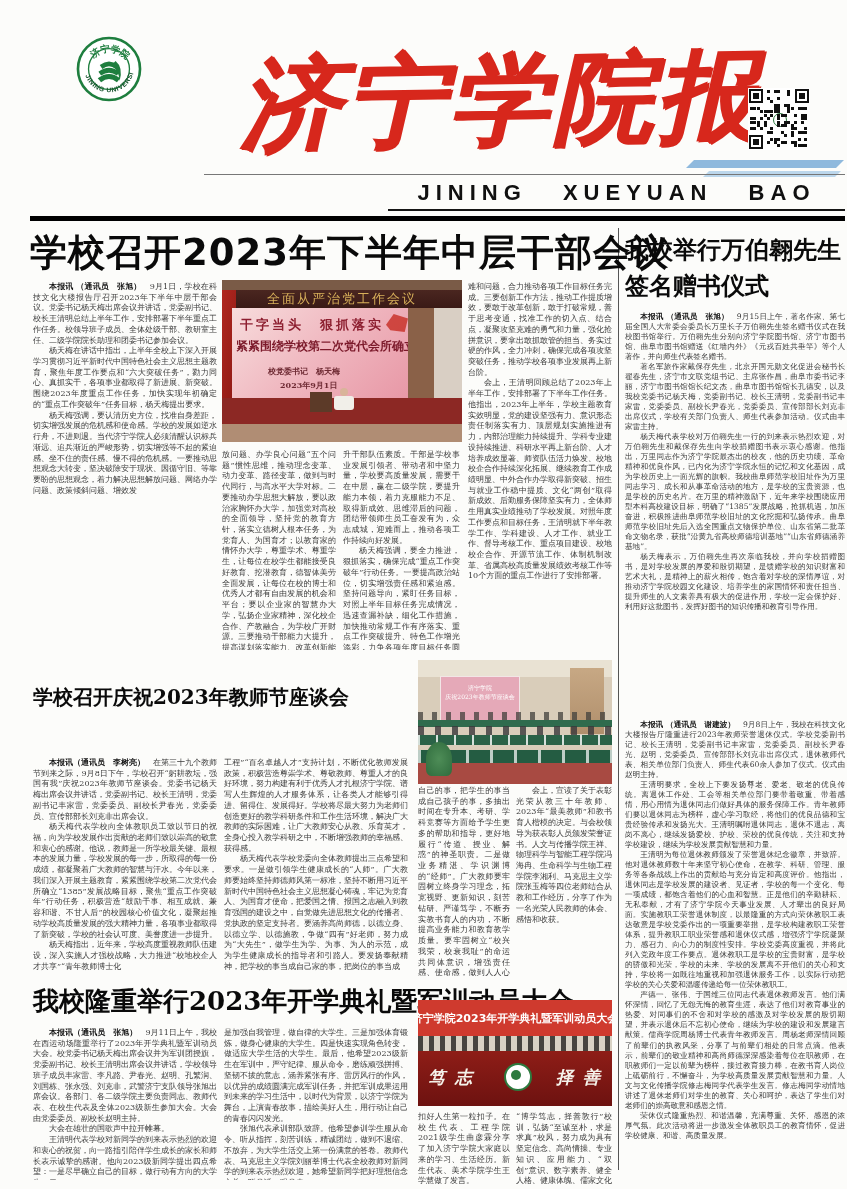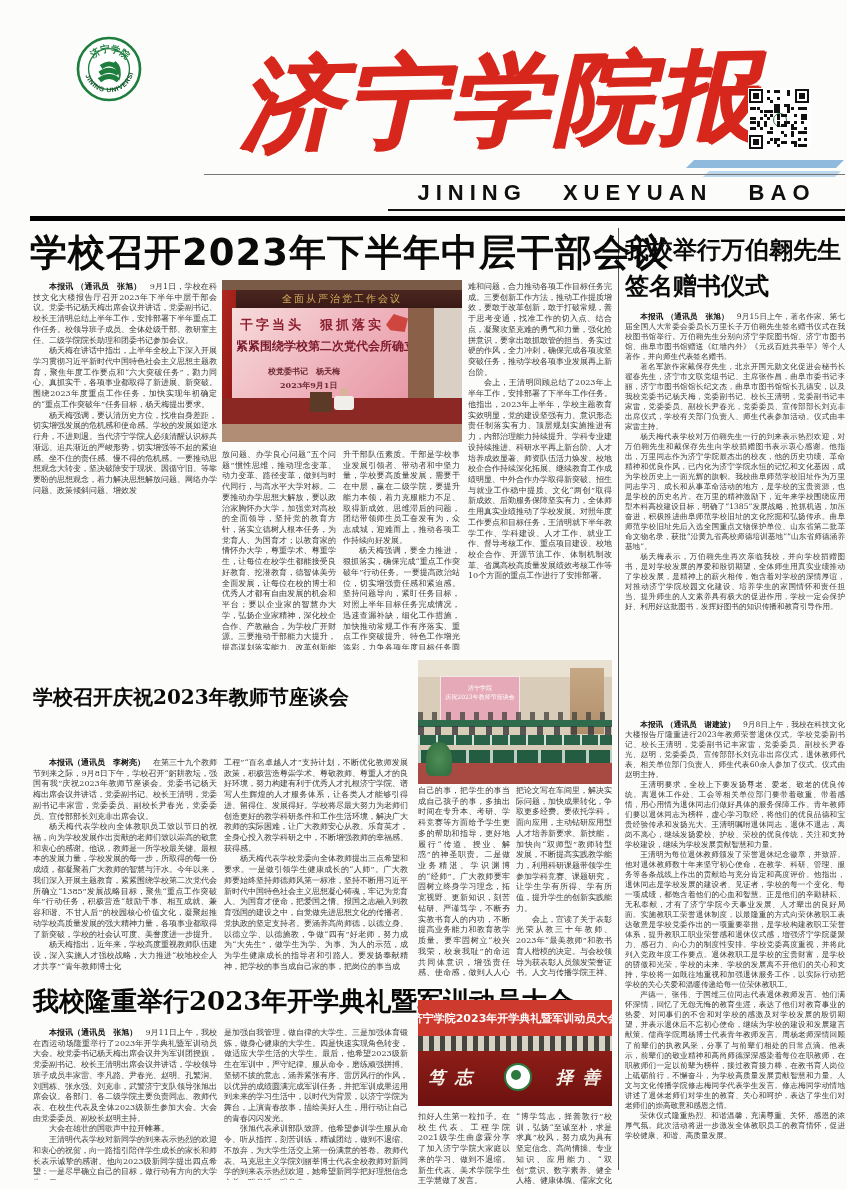--- a/index.html
+++ b/index.html
@@ -60,21 +60,21 @@
   .c-c4{left:516px;top:1112px;width:96px;height:72px;}
 
   .e-body{left:625px;top:312px;width:220px;height:320px;}
   .f-body{left:625px;top:720px;width:220px;height:448px;}
 
   
   .photo{overflow:hidden;}
   .ph1{left:222px;top:280px;width:240px;height:162px;background:#caa58c;}
   .ph1-ceiling{position:absolute;left:0;top:0;width:100%;height:10px;background:#7a5b47;}
   .ph1-band{position:absolute;left:0;top:10px;width:100%;height:18px;background:linear-gradient(#4a2620,#3a1a16);
-            color:#d8b05a;font-size:10px;letter-spacing:2px;text-align:center;line-height:18px;white-space:nowrap;}
+            color:#d8b05a;font-size:13px;letter-spacing:2px;text-align:center;line-height:18px;white-space:nowrap;}
   .ph1-screen{position:absolute;left:10px;top:28px;width:186px;height:92px;
               background:linear-gradient(135deg,#f7dcdc 0%,#f0b9c1 45%,#e795a4 100%);}
   .ph1-s1{position:absolute;left:8px;top:8px;width:150px;color:#8d1f30;font-family:"DejaVu Sans",sans-serif;
           font-weight:900;font-size:13px;letter-spacing:3px;white-space:nowrap;}
   .ph1-s2{position:absolute;left:4px;top:30px;width:178px;color:#7c1a2b;font-family:"DejaVu Sans",sans-serif;
           font-weight:900;font-size:12px;white-space:nowrap;}
   .ph1-s3{position:absolute;left:36px;top:58px;color:#6e2a33;font-size:8px;font-weight:bold;}
   .ph1-s4{position:absolute;left:48px;top:72px;color:#6e2a33;font-size:8px;font-weight:bold;}
   .ph1-emblem{position:absolute;right:10px;top:6px;width:22px;height:18px;background:#c9342c;
               clip-path:polygon(0 60%,35% 0,100% 25%,85% 100%,20% 90%);opacity:.85;}
@@ -319,21 +319,20 @@
       <p>杨天梅指出，近年来，学校高度重视教师队伍建设，深入实施人才强校战略，大力推进“校地校企人才共享”“青年教师博士化</p>
     </div>
   <div class="abs bodycol b-c2">
       <p class="cont">工程”“百名卓越人才”支持计划，不断优化教师发展政策，积极营造尊崇学术、尊敬教师、尊重人才的良好环境，努力构建有利于优秀人才扎根济宁学院、谱写人生辉煌的人才服务体系，让各类人才能够引得进、留得住、发展得好。学校将尽最大努力为老师们创造更好的教学科研条件和工作生活环境，解决广大教师的实际困难，让广大教师安心从教、乐育英才，全身心投入教学科研之中，不断增强教师的幸福感、获得感。</p>
       <p>杨天梅代表学校党委向全体教师提出三点希望和要求。一是做引领学生健康成长的“人师”。广大教师要始终坚持师德师风第一标准，坚持不断用习近平新时代中国特色社会主义思想凝心铸魂，牢记为党育人、为国育才使命，把爱国之情、报国之志融入到教育强国的建设之中，自觉做先进思想文化的传播者、党执政的坚定支持者。要涵养高尚师德，以德立身、以德立学、以德施教，争做“四有”好老师，努力成为“大先生”，做学生为学、为事、为人的示范，成为学生健康成长的指导者和引路人。要发扬奉献精神，把学校的事当成自己家的事，把岗位的事当成</p>
     </div>
   <div class="abs bodycol b-c3">
       <p class="cont">自己的事，把学生的事当成自己孩子的事，多抽出时间在专升本、考研、学科竞赛等方面给予学生更多的帮助和指导，更好地履行“传道、授业、解惑”的神圣职责。二是做业务精湛、学识渊博的“经师”。广大教师要牢固树立终身学习理念，拓宽视野、更新知识，刻苦钻研、严谨笃学，不断夯实教书育人的内功，不断提高业务能力和教育教学质量。要牢固树立“校兴我荣，校衰我耻”的命运共同体意识，增强责任感、使命感，做到人人心中有目标，人人肩上扛责任，争取在教学研究、科研项目、指导学科竞赛等方面取得更大突破。三是做应用型人才培养的“双师型”教师。广大教师要把更多精力放在教学研究和服务企业、服务地方上，把科研做到厂房里、</p>
     </div>
   <div class="abs bodycol b-c4">
-      <p class="cont">把论文写在车间里，解决实际问题，加快成果转化，争取更多经费。要依托学科，面向应用，主动钻研应用型人才培养新要求、新技能，加快向“双师型”教师转型发展，不断提高实践教学能力，利用科研课题带领学生参加学科竞赛、课题研究，让学生学有所得、学有所值，提升学生的创新实践能力。</p>
       <p>会上，宣读了关于表彰光荣从教三十年教师、2023年“最美教师”和教书育人楷模的决定。与会校领导为获表彰人员颁发荣誉证书。人文与传播学院王祥、物理科学与智能工程学院冯海冉、生命科学与生物工程学院李湘利、马克思主义学院张玉梅等四位老师结合从教和工作经历，分享了作为一名光荣人民教师的体会、感悟和收获。</p>
     </div>
 
   <div class="abs hl-c">我校隆重举行2023年开学典礼暨军训动员大会</div>
 
   <div class="abs photo ph3">
     <div class="ph3-banner">
       <span>济宁学院2023年开学典礼暨军训动员大会</span>
     </div>
     <div class="ph3-people"></div>
@@ -346,35 +345,35 @@
   <div class="abs bodycol c-c1">
       <p><b>本报讯（通讯员　张旭）　</b>9月11日上午，我校在西运动场隆重举行了2023年开学典礼暨军训动员大会。校党委书记杨天梅出席会议并为军训团授旗，党委副书记、校长王清明出席会议并讲话，学校领导班子成员丰家雷、李凡路、尹春光、赵明、孔繁润、刘国栋、张永强、刘克非，武警济宁支队领导张旭出席会议。各部门、各二级学院主要负责同志、教师代表、在校生代表及全体2023级新生参加大会。大会由党委委员、副校长赵明主持。</p>
       <p>大会在雄壮的国歌声中拉开帷幕。</p>
       <p>王清明代表学校对新同学的到来表示热烈的欢迎和衷心的祝贺，向一路指引陪伴学生成长的家长和师长表示诚挚的感谢。他向2023级新同学提出四点希望：一是尽早确立自己的目标，做行动有方向的大学生。二</p>
     </div>
   <div class="abs bodycol c-c2">
       <p class="cont">是加强自我管理，做自律的大学生。三是加强体育锻炼，做身心健康的大学生。四是快速实现角色转变，做适应大学生活的大学生。最后，他希望2023级新生在军训中，严守纪律、服从命令，磨练顽强拼搏、坚韧不拔的意志，涵养紧张有序、雷厉风行的作风，以优异的成绩圆满完成军训任务，并把军训成果运用到未来的学习生活中，以时代为背景，以济宁学院为舞台，上演青春故事，描绘美好人生，用行动让自己的青春闪闪发光。</p>
       <p>张旭代表承训部队致辞。他希望参训学生服从命令、听从指挥，刻苦训练，精诚团结，做到不退缩、不放弃，为大学生活交上第一份满意的答卷。教师代表、马克思主义学院刘丽莘博士代表全校教师对新同学的到来表示热烈欢迎，她希望新同学把好理想信念之关，听党话、跟党走，</p>
     </div>
   <div class="abs bodycol c-c3">
-      <p class="cont">扣好人生第一粒扣子。在校生代表、工程学院2021级学生曲彦霖分享了加入济宁学院大家庭以来的学习、做到不退缩。新生代表、美术学院学生王学慧做了发言。</p>
+      <p class="cont">扣好人生第一粒扣子。在校生代表、工程学院2021级学生曲彦霖分享了加入济宁学院大家庭以来的学习、生活经历。新生代表、美术学院学生王学慧做了发言。</p>
     </div>
   <div class="abs bodycol c-c4">
       <p class="cont">“博学笃志，择善敦行”校训，弘扬“至诚至朴，求是求真”校风，努力成为具有坚定信念、高尚情操、专业知识、应用能力、“双创”意识、数字素养、健全人格、健康体魄、儒家文化特质鲜明的高素质应用型人才，为实现中华民族伟大复兴贡献青春力量！请党放心，强国有我！</p>
     </div>
 
   <div class="abs hl-r hl-e">
     <div>我校举行万伯翱先生</div>
     <div>签名赠书仪式</div>
   </div>
   <div class="abs bodycol rcol e-body">
       <p><b>本报讯 （通讯员　张旭）　</b>9月15日上午，著名作家、第七届全国人大常委会委员长万里长子万伯翱先生签名赠书仪式在我校图书馆举行。万伯翱先生分别向济宁学院图书馆、济宁市图书馆、曲阜市图书馆赠送《红墙内外》《元戎百姓共垂竿》等个人著作，并向师生代表签名赠书。</p>
       <p>著名军旅作家戴保存先生，北京开国元勋文化促进会秘书长翟春先生，济宁市文联党组书记、主席张作昌，曲阜市委书记李丽，济宁市图书馆馆长纪文杰，曲阜市图书馆馆长孔德安，以及我校党委书记杨天梅，党委副书记、校长王清明，党委副书记丰家雷，党委委员、副校长尹春光，党委委员、宣传部部长刘克非出席仪式，学校有关部门负责人、师生代表参加活动。仪式由丰家雷主持。</p>
       <p>杨天梅代表学校对万伯翱先生一行的到来表示热烈欢迎，对万伯翱先生和戴保存先生向学校捐赠图书表示衷心感谢。他指出，万里同志作为济宁学院最杰出的校友，他的历史功绩、革命精神和优良作风，已内化为济宁学院永恒的记忆和文化基因，成为学校历史上一面光辉的旗帜。我校曲阜师范学校旧址作为万里同志学习、成长和从事革命活动的地方，是学校的宝贵资源，也是学校的历史名片。在万里的精神激励下，近年来学校围绕应用型本科高校建设目标，明确了“1385”发展战略，抢抓机遇，加压奋进，积极推进曲阜师范学校旧址的文化挖掘和弘扬传承。曲阜师范学校旧址先后入选全国重点文物保护单位、山东省第二批革命文物名录，获批“沿黄九省高校师德培训基地”“山东省师德涵养基地”。</p>
-      <p>杨天梅表示，万伯翱先生再次亲临我校，并向学校捐赠图书，是对学校发展的厚爱和殷切期望，全体师生用真实业绩推动了学校发展，是精神上的薪火相传，饱含着对学校的深情厚谊，对推动济宁学院校园文化建设、培养学生的家国情怀和责任担当、提升师生的人文素养具有极大的促进作用，学校一定会保护好、利用好这批图书，发挥好图书的知识传播和教育引导作用。</p>
+      <p>杨天梅表示，万伯翱先生再次亲临我校，并向学校捐赠图书，是对学校发展的厚爱和殷切期望，是馈赠学校的知识财富和艺术大礼，是精神上的薪火相传，饱含着对学校的深情厚谊，对推动济宁学院校园文化建设、培养学生的家国情怀和责任担当、提升师生的人文素养具有极大的促进作用，学校一定会保护好、利用好这批图书，发挥好图书的知识传播和教育引导作用。</p>
     </div>
 
   <div class="abs bodycol rcol f-body">
       <p><b>本报讯 （通讯员　谢建波）　</b>9月8日上午，我校在科技文化大楼报告厅隆重进行2023年教师荣誉退休仪式。学校党委副书记、校长王清明，党委副书记丰家雷，党委委员、副校长尹春光、赵明，党委委员、宣传部部长刘克非出席仪式，退休教师代表、相关单位部门负责人、师生代表60余人参加了仪式。仪式由赵明主持。</p>
       <p>王清明要求，全校上下要发扬尊老、爱老、敬老的优良传统。离退休工作处、工会等相关单位部门要带着敬重、带着感情，用心用情为退休同志们做好具体的服务保障工作。青年教师们要以退休同志为榜样，虚心学习取经，将他们的优良品德和宝贵经验传承和发扬光大。王清明嘱咐退休同志，退休不退志，离岗不离心，继续发扬爱校、护校、荣校的优良传统，关注和支持学校建设，继续为学校发展贡献智慧和力量。</p>
       <p>王清明为每位退休教师颁发了荣誉退休纪念徽章，并致辞。他对退休教师数十年来坚守初心使命，在教学、科研、管理、服务等各条战线上作出的贡献给与充分肯定和高度评价。他指出，退休同志是学校发展的建设者、见证者，学校的每一个变化、每一项成绩，都饱含着他们的心血和智慧。正是他们的辛勤耕耘、无私奉献，才有了济宁学院今天事业发展、人才辈出的良好局面。实施教职工荣誉退休制度，以最隆重的方式向荣休教职工表达敬意是学校党委作出的一项重要举措，是学校构建教职工荣誉体系，提升教职工职业荣誉感和退休仪式感，增强济宁学院凝聚力、感召力、向心力的制度性安排。学校党委高度重视，并将此列入党政年度工作要点。退休教职工是学校的宝贵财富，是学校的骄傲和光荣，学校的未来、学校的发展离不开他们的关心和支持，学校将一如既往地重视和加强退休服务工作，以实际行动把学校的关心关爱和温暖传递给每一位荣休教职工。</p>
       <p>严德一、张伟、于国维三位同志代表退休教师发言。他们满怀深情，回忆了无怨无悔的教育生涯，表达了他们对教育事业的热爱、对同事们的不舍和对学校的感激及对学校发展的殷切期望，并表示退休后不忘初心使命，继续为学校的建设和发展建言献策。儒商学院周杨博士代表青年教师发言。周杨老师深情回顾了前辈们的执教风采，分享了与前辈们相处的日常点滴。他表示，前辈们的敬业精神和高尚师德深深感染着每位在职教师，在职教师们一定以前辈为榜样，接过教育接力棒，在教书育人岗位上砥砺前行，不懈奋斗，为学校高质量发展贡献智慧和力量。人文与文化传播学院修志梅同学代表学生发言。修志梅同学动情地讲述了退休老师们对学生的教育、关心和呵护，表达了学生们对老师们的崇高敬意和感恩之情。</p>
       <p>荣休仪式隆重热烈、和谐温馨，充满尊重、关怀、感恩的浓厚气氛。此次活动将进一步激发全体教职员工的教育情怀，促进学校健康、和谐、高质量发展。</p>
     </div>
 

